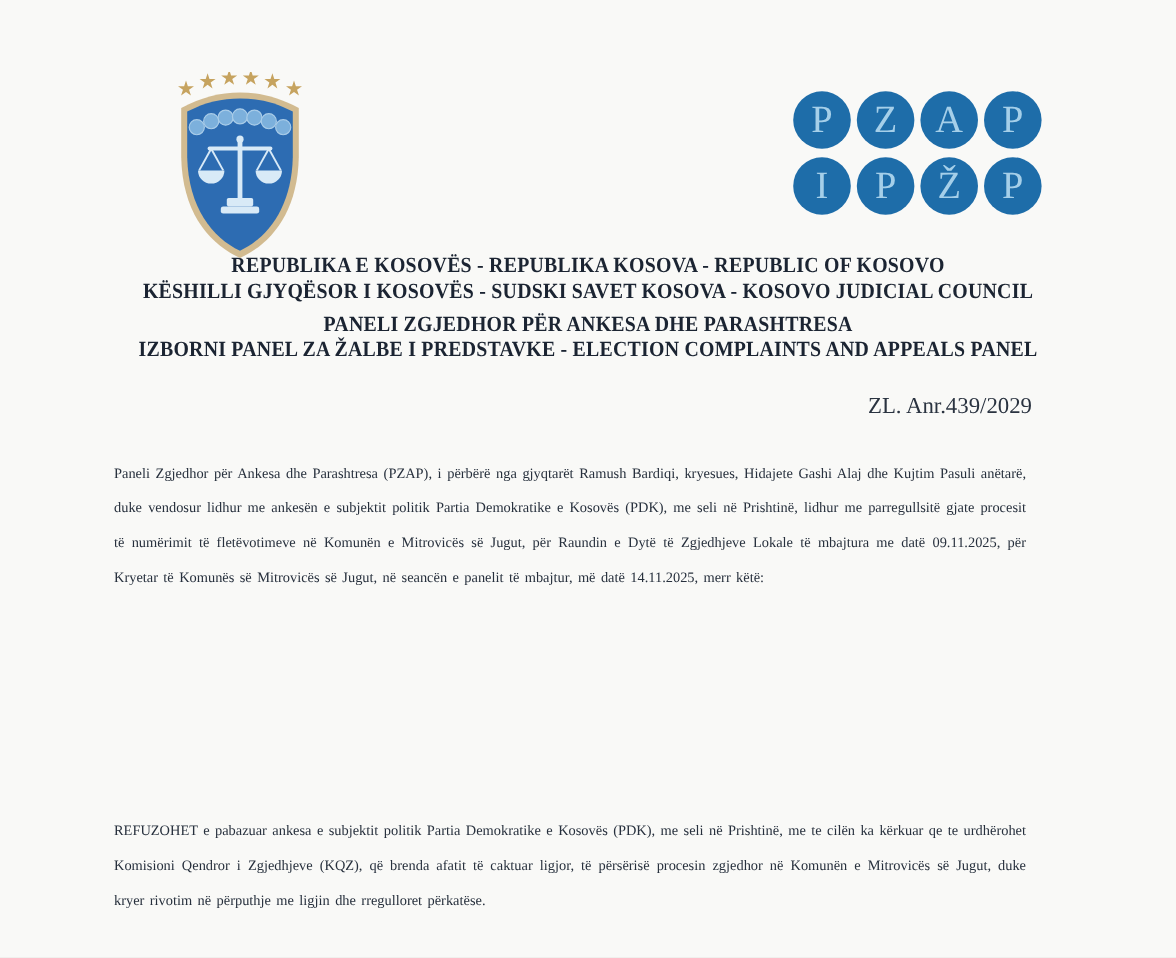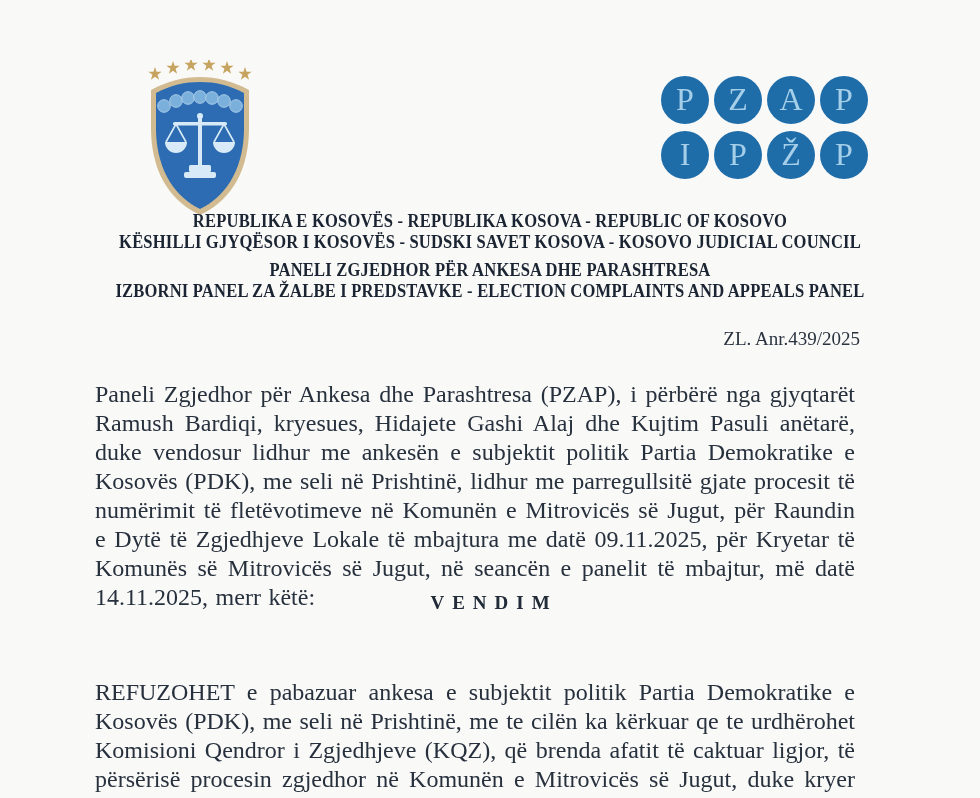--- a/index.html
+++ b/index.html
@@ -45,21 +45,21 @@
 
   
   .case-ref {
     position: absolute; top: 328px; right: 120px;
     font-size: 19px; color: #2a3340;
   }
 
   
   .body-par {
     position: absolute; left: 95px; width: 760px;
-    font-size: 24px; line-height: 29px;
+    font-size: 12px; line-height: 29px;
     text-align: justify;
     color: #27303d;
     word-spacing: 1.5px;
   }
   .p1 { top: 380px; }
   .p2 { top: 678px; }
   .vendim {
     position: absolute; top: 592px; left: 0; width: 100%;
     text-align: center;
     font-size: 19px; font-weight: 700;
@@ -145,21 +145,20 @@
     </div>
   </div>
 
   <div class="header">
     <div class="h-line">REPUBLIKA E KOSOVËS - REPUBLIKA KOSOVA - REPUBLIC OF KOSOVO</div>
     <div class="h-line">KËSHILLI GJYQËSOR I KOSOVËS - SUDSKI SAVET KOSOVA - KOSOVO JUDICIAL COUNCIL</div>
     <div class="h-line strong">PANELI ZGJEDHOR PËR ANKESA DHE PARASHTRESA</div>
     <div class="h-line">IZBORNI PANEL ZA ŽALBE I PREDSTAVKE - ELECTION COMPLAINTS AND APPEALS PANEL</div>
   </div>
 
-  <div class="case-ref">ZL. Anr.439/2025</div>
+  <div class="case-ref">ZL. Anr.439/2029</div>
 
   <p class="body-par p1">Paneli Zgjedhor për Ankesa dhe Parashtresa (PZAP), i përbërë nga gjyqtarët Ramush Bardiqi, kryesues, Hidajete Gashi Alaj dhe Kujtim Pasuli anëtarë, duke vendosur lidhur me ankesën e subjektit politik Partia Demokratike e Kosovës (PDK), me seli në Prishtinë, lidhur me parregullsitë gjate procesit të numërimit të fletëvotimeve në Komunën e Mitrovicës së Jugut, për Raundin e Dytë të Zgjedhjeve Lokale të mbajtura me datë 09.11.2025, për Kryetar të Komunës së Mitrovicës së Jugut, në seancën e panelit të mbajtur, më datë 14.11.2025, merr këtë:</p>
 
-  <div class="vendim">VENDIM</div>
 
   <p class="body-par p2">REFUZOHET e pabazuar ankesa e subjektit politik Partia Demokratike e Kosovës (PDK), me seli në Prishtinë, me te cilën ka kërkuar qe te urdhërohet Komisioni Qendror i Zgjedhjeve (KQZ), që brenda afatit të caktuar ligjor, të përsërisë procesin zgjedhor në Komunën e Mitrovicës së Jugut, duke kryer rivotim në përputhje me ligjin dhe rregulloret përkatëse.</p>
 
 </div>
 
 </body></html>

